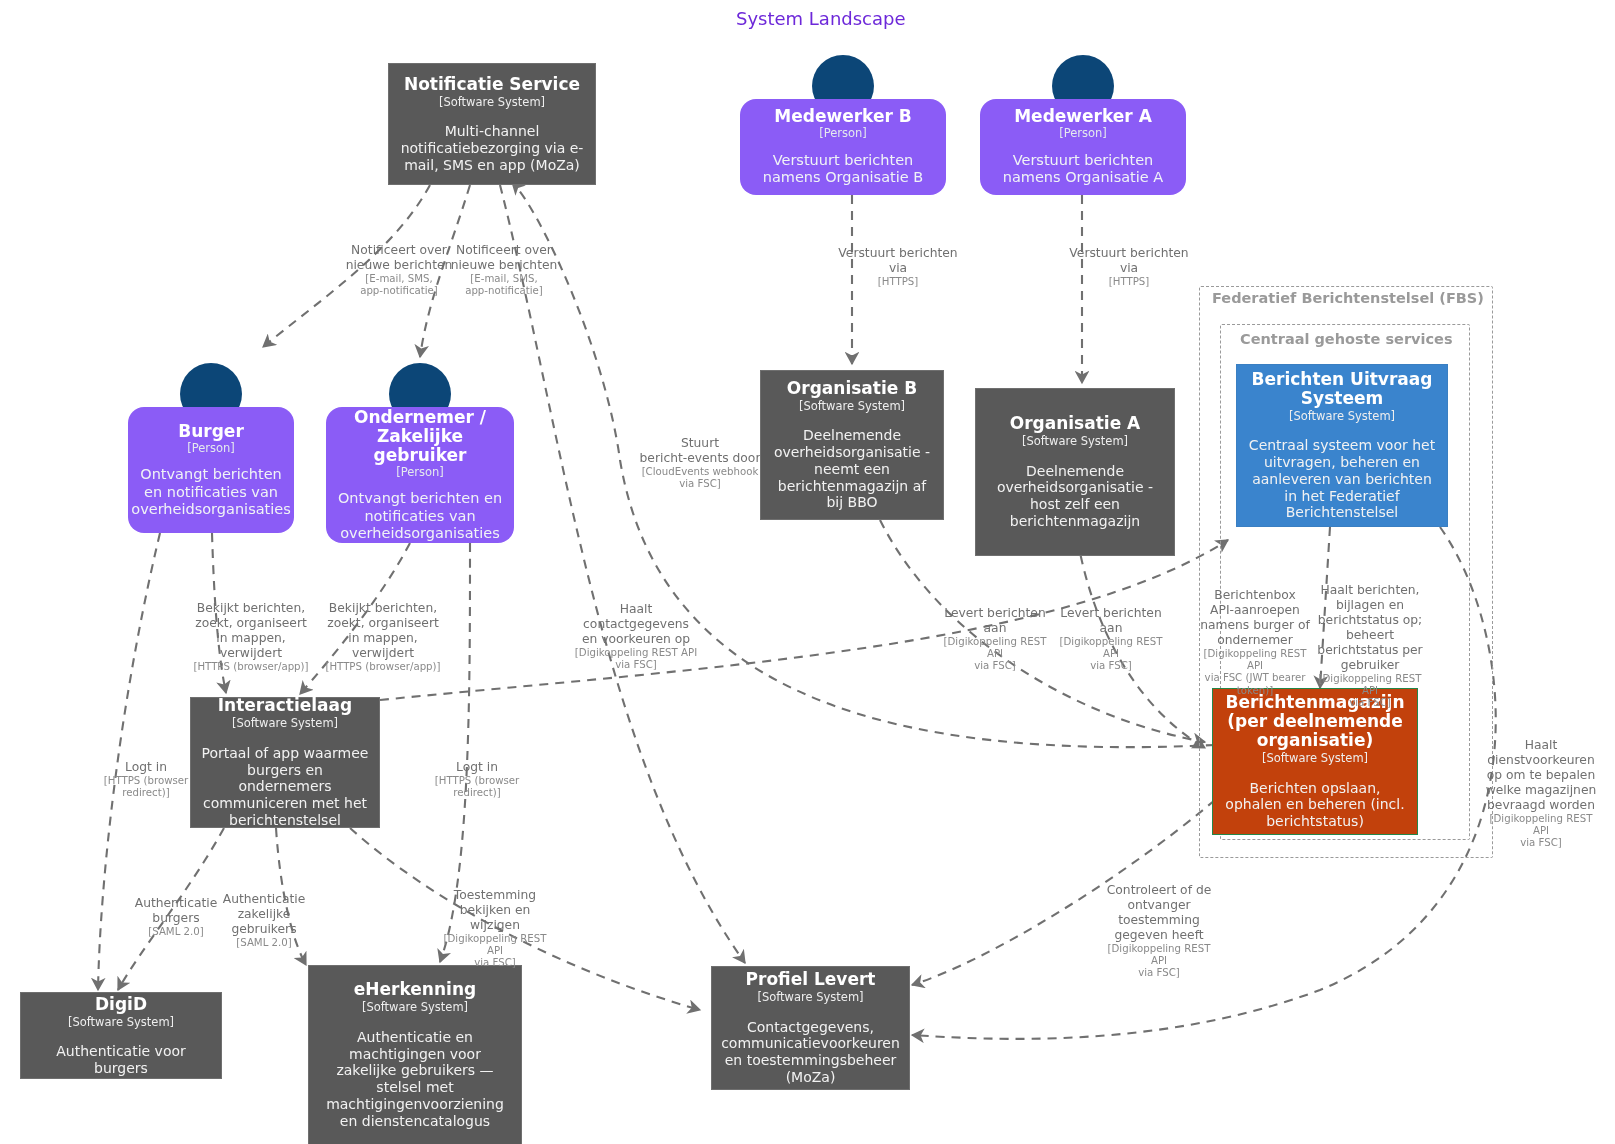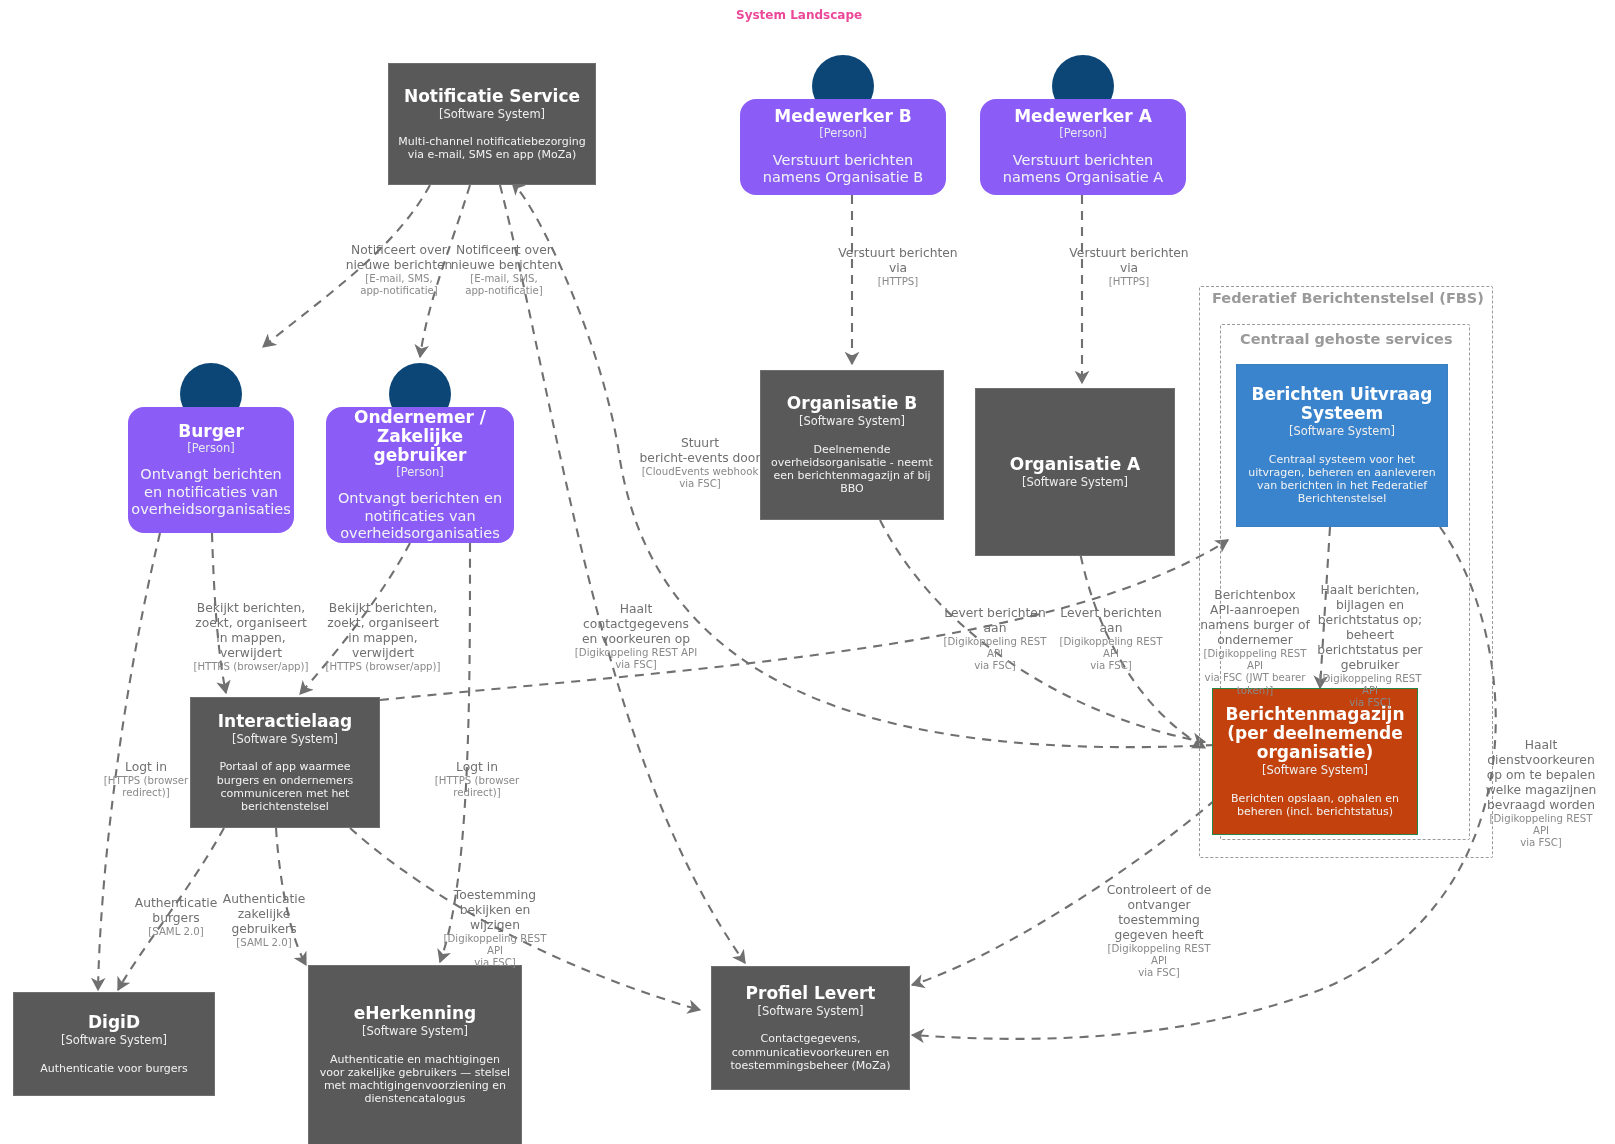--- a/index.html
+++ b/index.html
@@ -22,23 +22,23 @@
     position: absolute;
     left: 0;
     top: 0;
     width: 1615px;
     height: 1144px;
     pointer-events: none;
   }
 
   .diagram-title {
     position: absolute;
-    font-weight: bold;
-    font-size: 12px;
-    color: #ec4899;
+    font-weight: normal;
+    font-size: 18px;
+    color: #6d28d9;
     white-space: nowrap;
   }
 
   
   .node {
     position: absolute;
     box-sizing: border-box;
     display: flex;
     flex-direction: column;
     align-items: center;
@@ -53,21 +53,21 @@
     font-size: 17px;
     line-height: 1.12;
   }
   .node .n-type {
     font-size: 11.5px;
     line-height: 1.25;
     margin-top: 1px;
     color: #eeeeee;
   }
   .node .n-desc {
-    font-size: 11px;
+    font-size: 14px;
     line-height: 1.2;
     margin-top: 14px;
     color: #f2f2f2;
   }
 
   .sys-grey { background: #595959; border-color: #6f6f6f; }
   .sys-blue { background: #3a84cd; border-color: #3a7fc2; }
   .sys-green { background: #c2410c; border-color: #23874a; }
 
   
@@ -256,41 +256,42 @@
 
   <div class="node sys-grey" style="left:760px; top:370px; width:184px; height:150px;">
     <div class="n-title">Organisatie B</div>
     <div class="n-type">[Software System]</div>
     <div class="n-desc">Deelnemende overheidsorganisatie - neemt een berichtenmagazijn af bij BBO</div>
   </div>
 
   <div class="node sys-grey" style="left:975px; top:388px; width:200px; height:168px;">
     <div class="n-title">Organisatie A</div>
     <div class="n-type">[Software System]</div>
+    <div class="n-desc">Deelnemende overheidsorganisatie - host zelf een berichtenmagazijn</div>
   </div>
 
   <div class="node sys-blue" style="left:1236px; top:364px; width:212px; height:163px;">
     <div class="n-title">Berichten Uitvraag Systeem</div>
     <div class="n-type">[Software System]</div>
     <div class="n-desc">Centraal systeem voor het uitvragen, beheren en aanleveren van berichten in het Federatief Berichtenstelsel</div>
   </div>
 
   <div class="node sys-green" style="left:1212px; top:688px; width:206px; height:147px;">
     <div class="n-title">Berichtenmagazijn (per deelnemende organisatie)</div>
     <div class="n-type">[Software System]</div>
     <div class="n-desc">Berichten opslaan, ophalen en beheren (incl. berichtstatus)</div>
   </div>
 
   <div class="node sys-grey" style="left:190px; top:697px; width:190px; height:131px;">
     <div class="n-title">Interactielaag</div>
     <div class="n-type">[Software System]</div>
     <div class="n-desc">Portaal of app waarmee burgers en ondernemers communiceren met het berichtenstelsel</div>
   </div>
 
-  <div class="node sys-grey" style="left:13px; top:992px; width:202px; height:104px;">
+  <div class="node sys-grey" style="left:20px; top:992px; width:202px; height:87px;">
     <div class="n-title">DigiD</div>
     <div class="n-type">[Software System]</div>
     <div class="n-desc">Authenticatie voor burgers</div>
   </div>
 
   <div class="node sys-grey" style="left:308px; top:965px; width:214px; height:180px;">
     <div class="n-title">eHerkenning</div>
     <div class="n-type">[Software System]</div>
     <div class="n-desc">Authenticatie en machtigingen voor zakelijke gebruikers — stelsel met machtigingenvoorziening en dienstencatalogus</div>
   </div>

